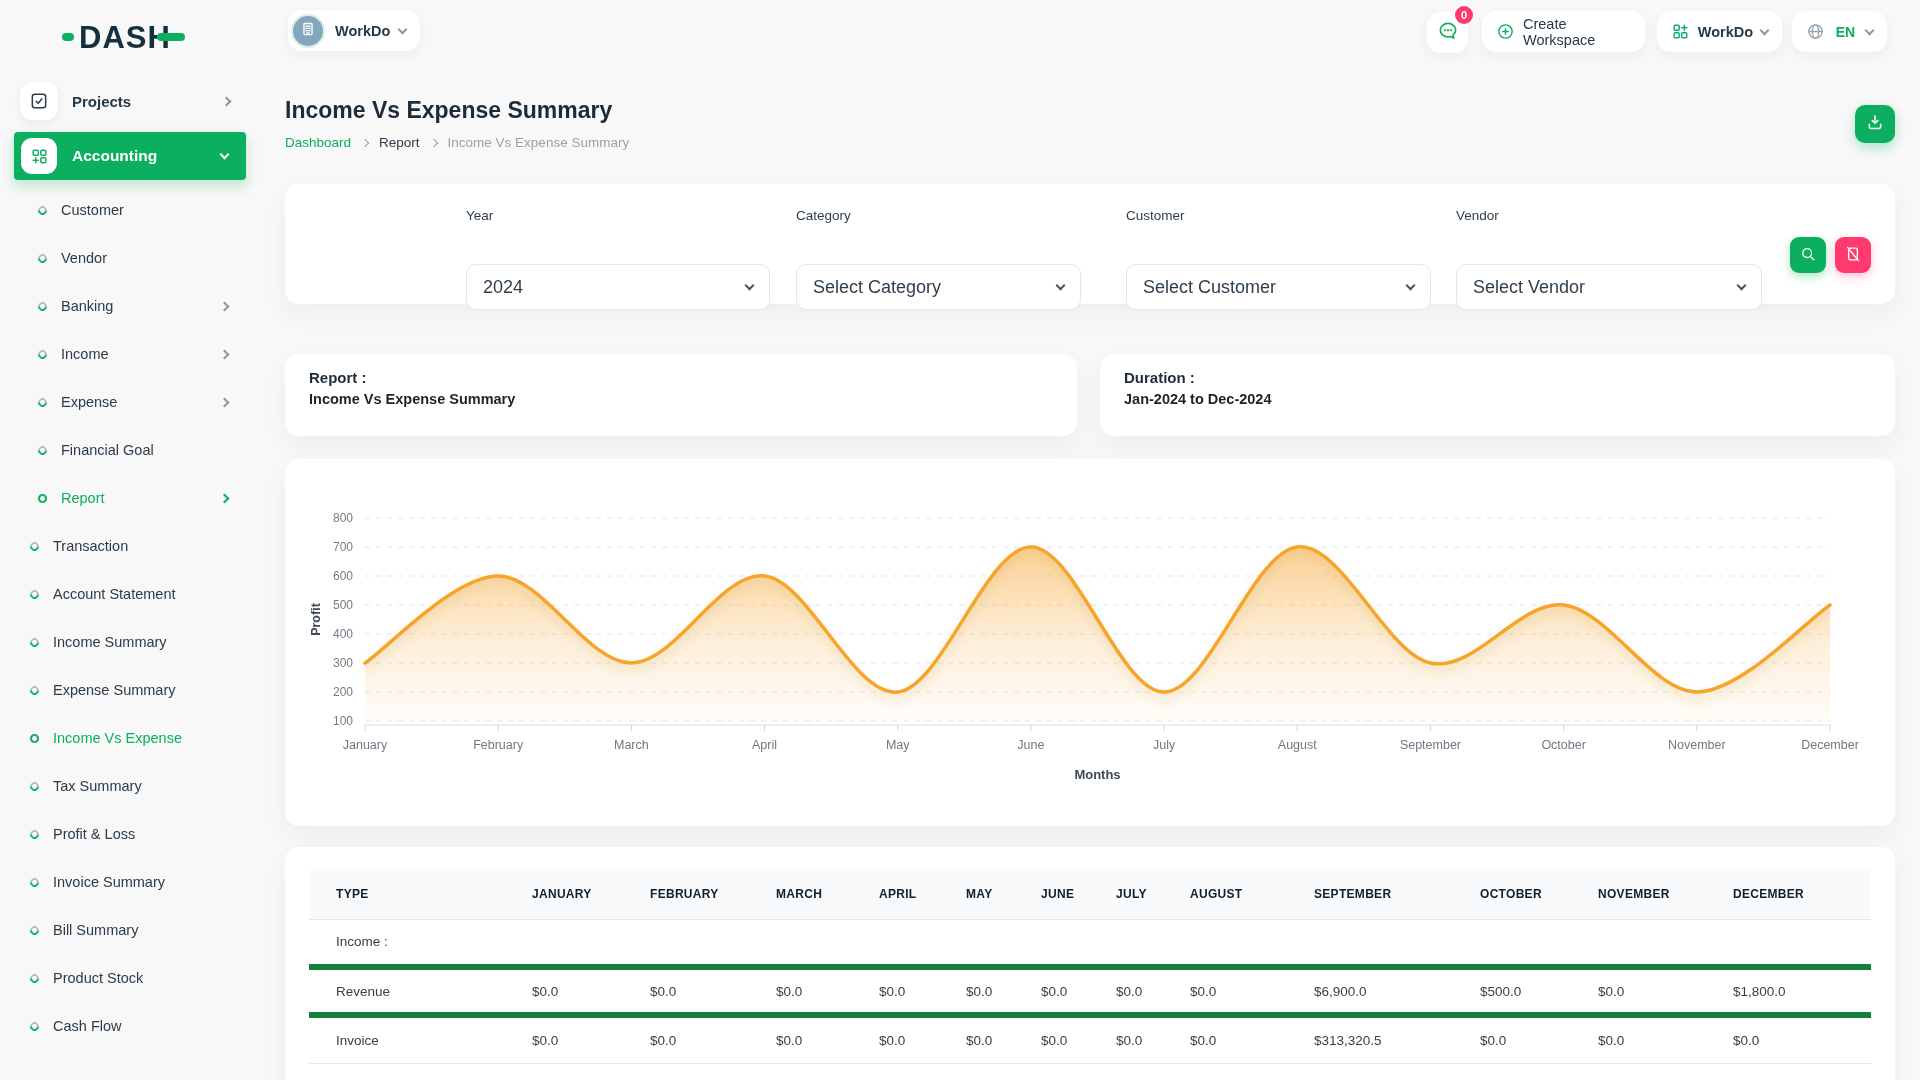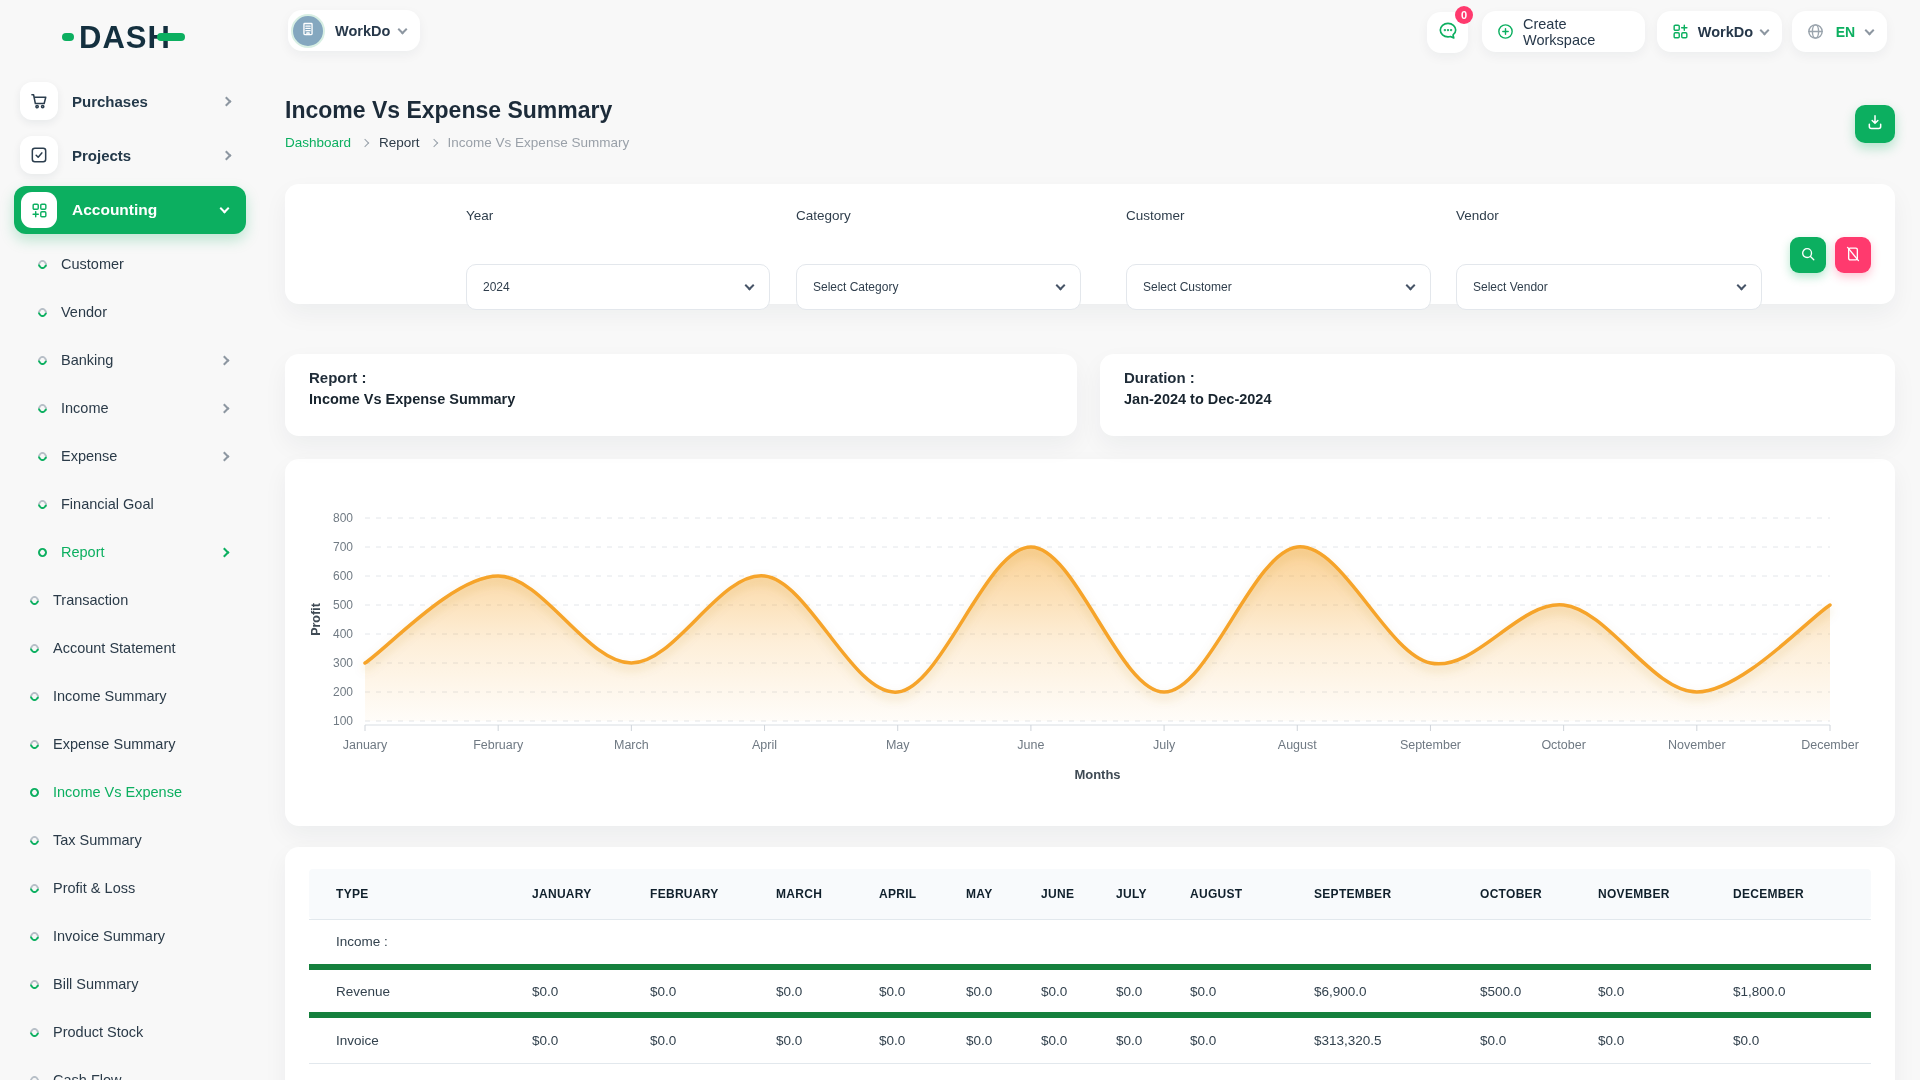--- a/index.html
+++ b/index.html
@@ -22,21 +22,21 @@
   .logo-dot{width:12px;height:8px;border-radius:4px;background:var(--green);margin-right:5px;}
   .logo-text{font-size:31px;font-weight:800;letter-spacing:1px;color:#14303f;line-height:1;}
   .logo-dash{width:28px;height:8px;border-radius:4px;background:var(--green);margin-left:-14px;}
   .nav{margin-top:23px;}
   .side-item{height:48px;display:flex;align-items:center;padding:0 30px 0 20px;cursor:pointer;}
   .side-item + .side-item{margin-top:6px;}
   .tile{width:38px;height:38px;border-radius:12px;background:#fff;box-shadow:0 3px 8px rgba(20,40,60,.07);
     display:flex;align-items:center;justify-content:center;margin-right:14px;flex:none;color:#2c3e4e;}
   .tile svg{width:20px;height:20px;}
   .side-label{flex:1;font-size:15px;font-weight:600;color:var(--navtext);}
-  .acct{margin:7px 14px 0 14px;height:48px;border-radius:12px;background:var(--green);
+  .acct{margin:7px 14px 0 14px;height:48px;border-radius:4px;background:var(--green);
     display:flex;align-items:center;padding:0 18px 0 7px;cursor:pointer;box-shadow:0 6px 14px rgba(12,175,96,.25);}
   .acct .tile{width:36px;height:36px;border-radius:11px;box-shadow:none;color:var(--green);margin-right:15px;}
   .acct .tile svg{width:19px;height:19px;}
   .acct-label{flex:1;font-size:15.5px;font-weight:700;color:#fff;}
   .sub-list{margin-top:6px;}
   .sub-item{height:48px;display:flex;align-items:center;padding:0 32px 0 38px;cursor:pointer;}
   .sub-item.depth2{padding-left:30px;}
   .bullet{width:9px;height:9px;border-radius:50%;border:2px solid #b7bfc7;
     border-bottom-color:var(--green);border-left-color:var(--green);
     transform:rotate(-45deg);margin-right:14px;flex:none;}
@@ -88,21 +88,21 @@
     display:flex;align-items:center;justify-content:center;color:#fff;cursor:pointer;box-shadow:0 5px 12px rgba(12,175,96,.3);}
   .dl-btn svg{width:20px;height:20px;}
 
   .card{background:#fff;border-radius:14px;box-shadow:0 10px 24px rgba(16,40,60,.05);}
 
   .filter-card{margin-top:34px;height:120px;display:flex;align-items:flex-start;padding:24px 24px 0 181px;}
   .field{display:flex;flex-direction:column;gap:32px;}
   .field-label{font-size:13.5px;font-weight:500;color:#2f3e4c;margin-bottom:9px;}
   .select-box{height:46px;border:1px solid #e3e7ec;border-radius:10px;display:flex;align-items:center;
     padding:0 16px;cursor:pointer;background:#fff;}
-  .select-value{flex:1;font-size:12px;color:#2f3e4c;}
+  .select-value{flex:1;font-size:18px;color:#2f3e4c;}
   .filter-actions{margin-left:auto;margin-top:29px;display:flex;gap:9px;}
   .sq-btn{width:36px;height:36px;border-radius:9px;border:none;display:flex;align-items:center;justify-content:center;
     color:#fff;cursor:pointer;}
   .sq-btn svg{width:18px;height:18px;}
   .sq-btn.green{background:var(--green);box-shadow:0 4px 10px rgba(12,175,96,.3);}
   .sq-btn.pink{background:var(--pink);box-shadow:0 4px 10px rgba(255,58,110,.3);}
 
   .summary-row{margin-top:50px;display:flex;gap:23px;}
   .summary-card{height:82px;padding:15px 24px;}
   .summary-card.first{width:792px;flex:none;}
@@ -131,31 +131,20 @@
 <div class="app">
 
   <aside class="sidebar">
     <div class="logo">
       <span class="logo-dot"></span>
       <span class="logo-text">DASH</span>
       <span class="logo-dash"></span>
     </div>
     <nav class="nav">
       <div id="nav-top">
-          <div class="side-item">
-            <span class="tile">
-              <svg viewBox="0 0 24 24" fill="none" stroke="currentColor" stroke-width="1.8" stroke-linecap="round" stroke-linejoin="round">
-                <path d="M3.5 4.5h2l2.1 10.5h10.6l1.9-7.5H6.2"></path>
-                <circle cx="9.7" cy="18.7" r="1.4"></circle>
-                <circle cx="16.4" cy="18.7" r="1.4"></circle>
-              </svg>
-            </span>
-            <span class="side-label">Purchases</span>
-            <span class="chev"></span>
-          </div>
           <div class="side-item">
             <span class="tile">
               <svg viewBox="0 0 24 24" fill="none" stroke="currentColor" stroke-width="1.8" stroke-linecap="round" stroke-linejoin="round">
                 <rect x="4" y="4" width="16" height="16" rx="3"></rect>
                 <path d="M8.6 12.3l2.4 2.4 4.4-5.2"></path>
               </svg>
             </span>
             <span class="side-label">Projects</span>
             <span class="chev"></span>
           </div>

